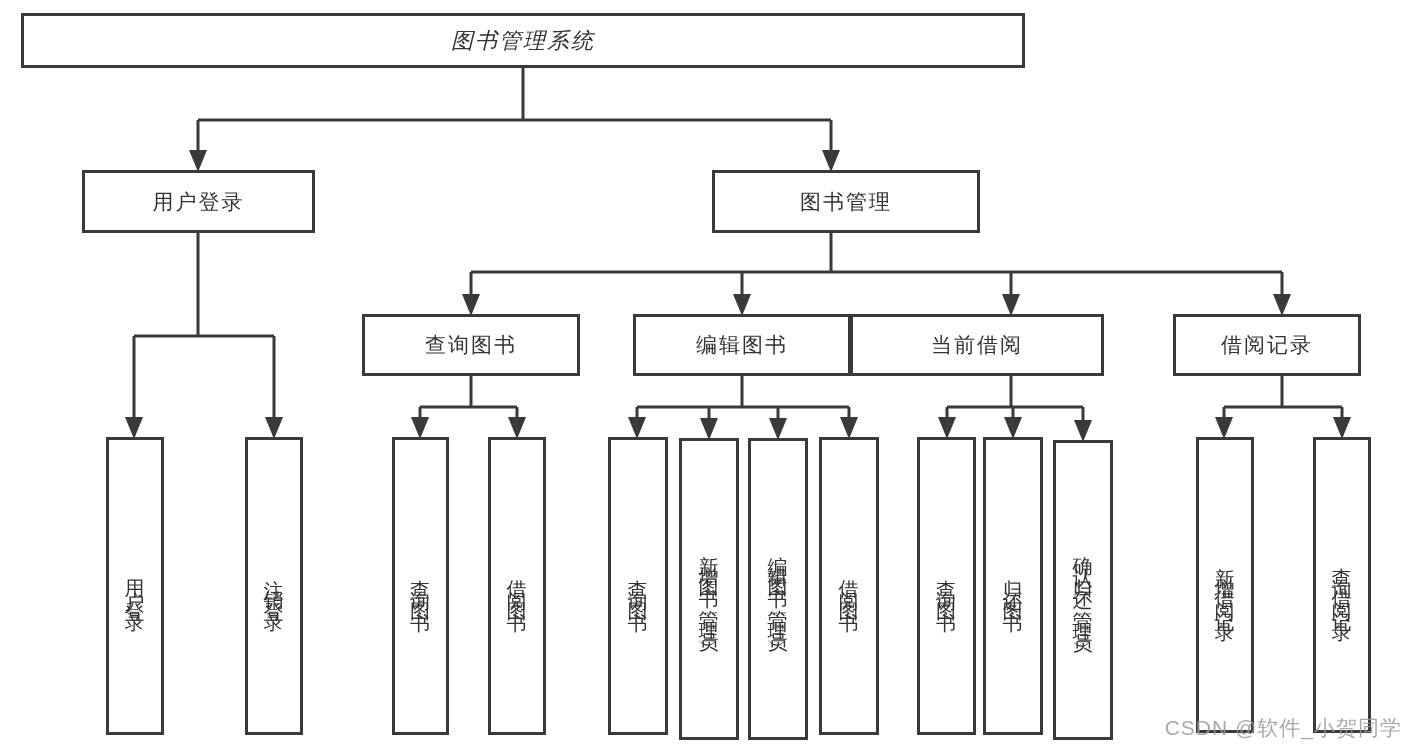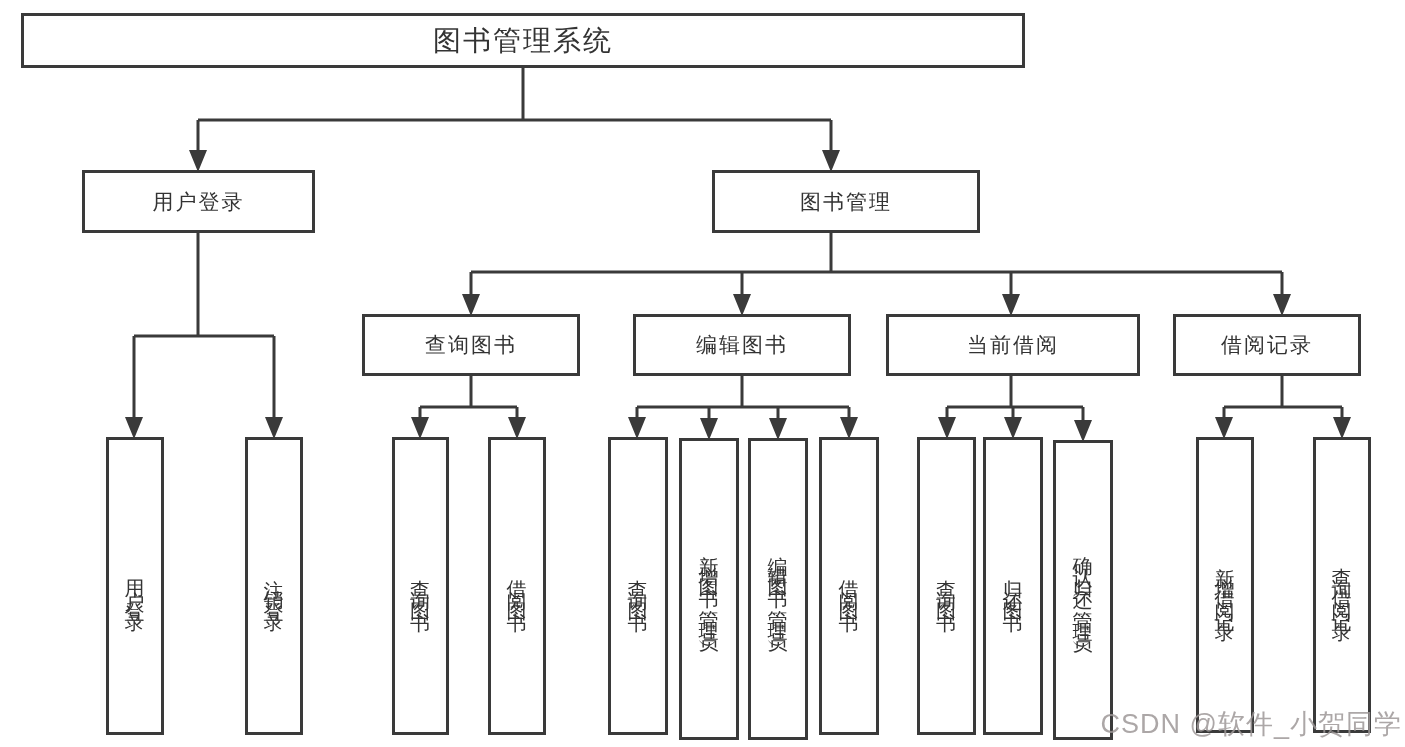--- a/index.html
+++ b/index.html
@@ -16,35 +16,35 @@
     box-sizing:border-box;
     background:#ffffff;
     border:3px solid #3a3a3a;
     color:#333333;
     display:flex;
     align-items:center;
     justify-content:center;
     z-index:1;
   }
   .node-h{font-size:21px;letter-spacing:2px;}
-  .node-h.root{font-size:28px;}
+  .node-h.root{font-size:22px;font-style:italic;}
   .node-h span{white-space:nowrap;}
   .vtext{
     writing-mode:vertical-rl;
     text-orientation:mixed;
     line-height:1;
     font-size:20px;
     letter-spacing:11px;
   }
   #watermark{
     position:absolute;
     right:3px;
     bottom:5px;
     z-index:2;
-    font-size:27px;
+    font-size:21px;
     letter-spacing:1px;
     color:rgba(158,152,152,0.85);
     white-space:nowrap;
   }
 </style>
 </head>
 <body>
 
 <div id="stage">
 
@@ -63,21 +63,21 @@
   <div class="node node-h" style="left:712px;top:170px;width:268px;height:63px">
     <span>图书管理</span>
   </div>
 
   <div class="node node-h" style="left:362px;top:314px;width:218px;height:62px">
     <span>查询图书</span>
   </div>
   <div class="node node-h" style="left:633px;top:314px;width:218px;height:62px">
     <span>编辑图书</span>
   </div>
-  <div class="node node-h" style="left:886px;top:314px;width:254px;height:62px">
+  <div class="node node-h" style="left:850px;top:314px;width:254px;height:62px">
     <span>当前借阅</span>
   </div>
   <div class="node node-h" style="left:1173px;top:314px;width:188px;height:62px">
     <span>借阅记录</span>
   </div>
 
   <div class="node" style="left:106px;top:437px;width:58px;height:298px">
     <span class="vtext">用户登录</span>
   </div>
   <div class="node" style="left:245px;top:437px;width:58px;height:298px">

